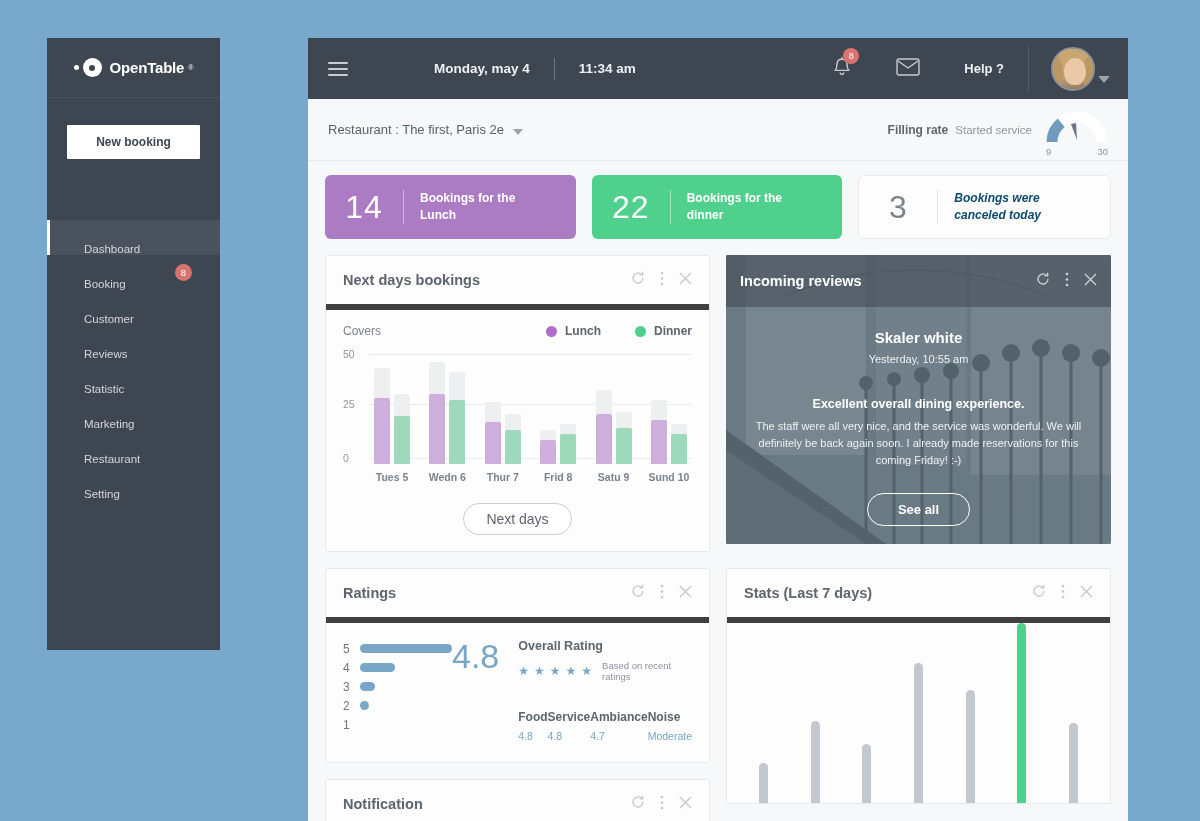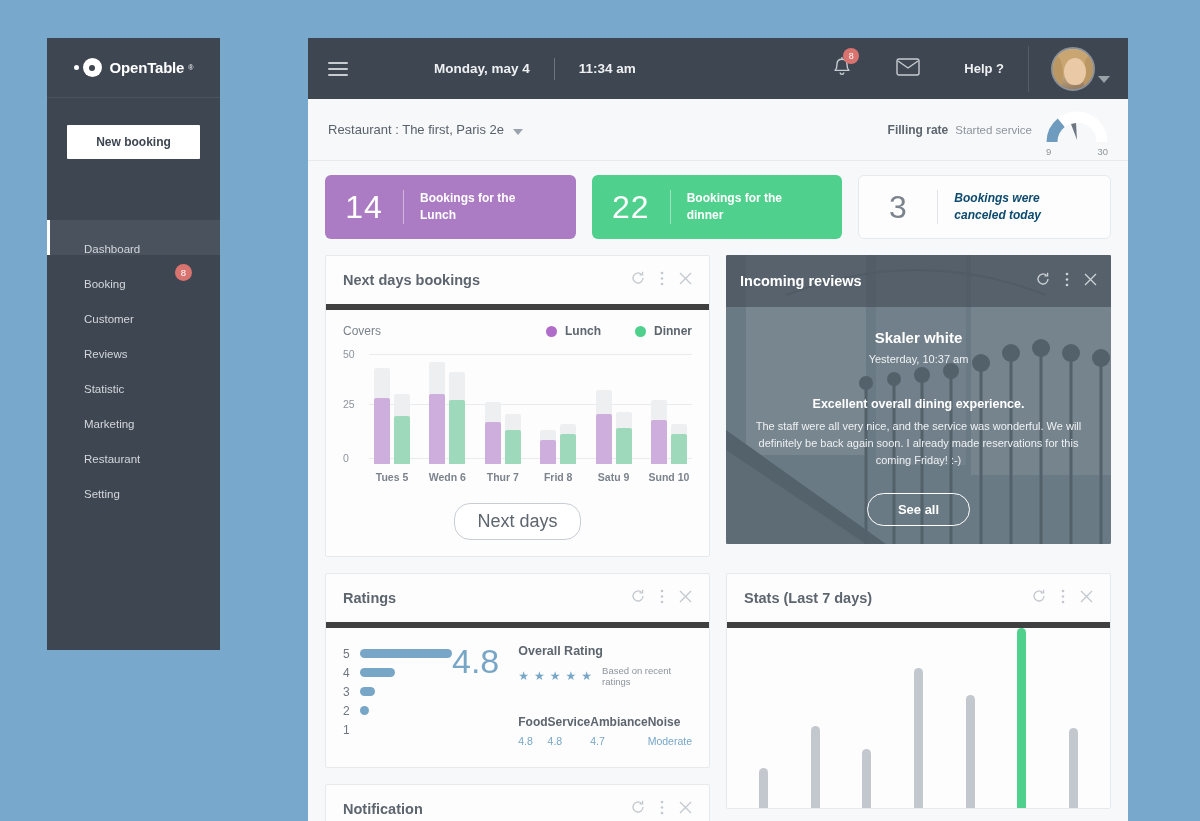--- a/index.html
+++ b/index.html
@@ -187,21 +187,21 @@
   .bar .fill { width: 100%; position: absolute; bottom: 0; border-radius: 2px 2px 0 0; }
   .fill.lunch { background: #cdaedd; }
   .fill.dinner { background: #9ed9bb; }
 
   .xaxis { display: flex; justify-content: space-between; margin-top: 7px; padding-left: 26px; }
   .xlab { width: 46px; text-align: center; font-size: 10.5px; font-weight: bold; color: #7b838d; }
 
   .nextdays-wrap { display: flex; justify-content: center; margin-top: 20px; }
   .nextdays-btn {
     padding: 7px 22px; border: 1px solid #c9ced4; border-radius: 16px;
-    background: #fff; color: #5d656f; font-size: 18px;
+    background: #fff; color: #5d656f; font-size: 14px;
     font-family: "Liberation Sans", sans-serif; cursor: pointer;
   }
 
   
   .review-card {
     position: relative; height: 289px; overflow: hidden; border-radius: 2px;
     background: #5a6a74;
   }
   .review-bg { position:absolute; inset:0; }
   .review-head {
@@ -568,21 +568,21 @@
                 <span class="ico-btn">
                   <svg width="13" height="13" viewBox="0 0 13 13">
                       <path d="M1 1l11 11M12 1L1 12" stroke="#e3e7ea" stroke-width="1.3"></path>
                     </svg>
                 </span>
               </div>
             </div>
 
             <div class="review-body">
               <div class="rv-name">Skaler white</div>
-              <div class="rv-date">Yesterday, 10:37 am</div>
+              <div class="rv-date">Yesterday, 10:55 am</div>
               <div class="rv-head2">Excellent overall dining experience.</div>
               <div class="rv-text">The staff were all very nice, and the service was wonderful. We will definitely be back again soon. I already made reservations for this coming Friday! :-)</div>
             </div>
 
             <div class="seeall-wrap">
               <button class="seeall">See all</button>
             </div>
           </div>
         </div>
       </div>

